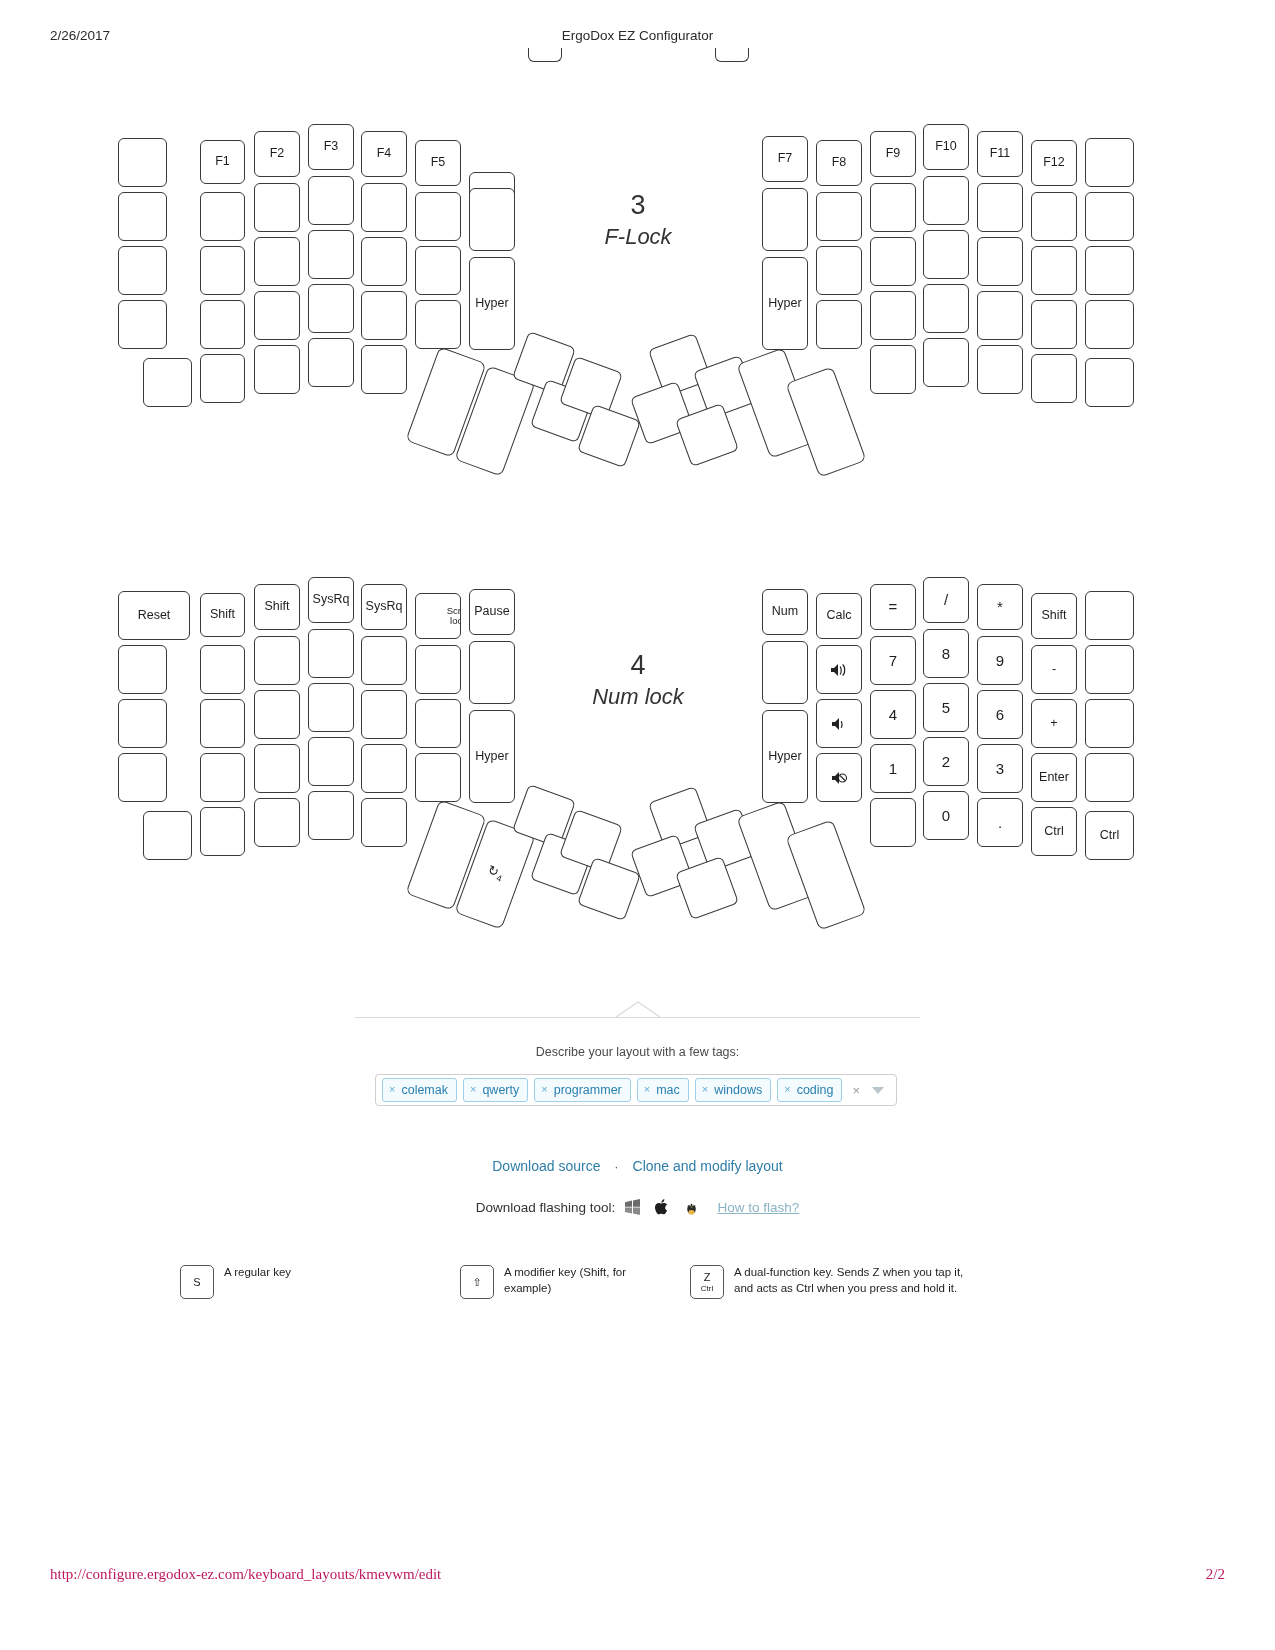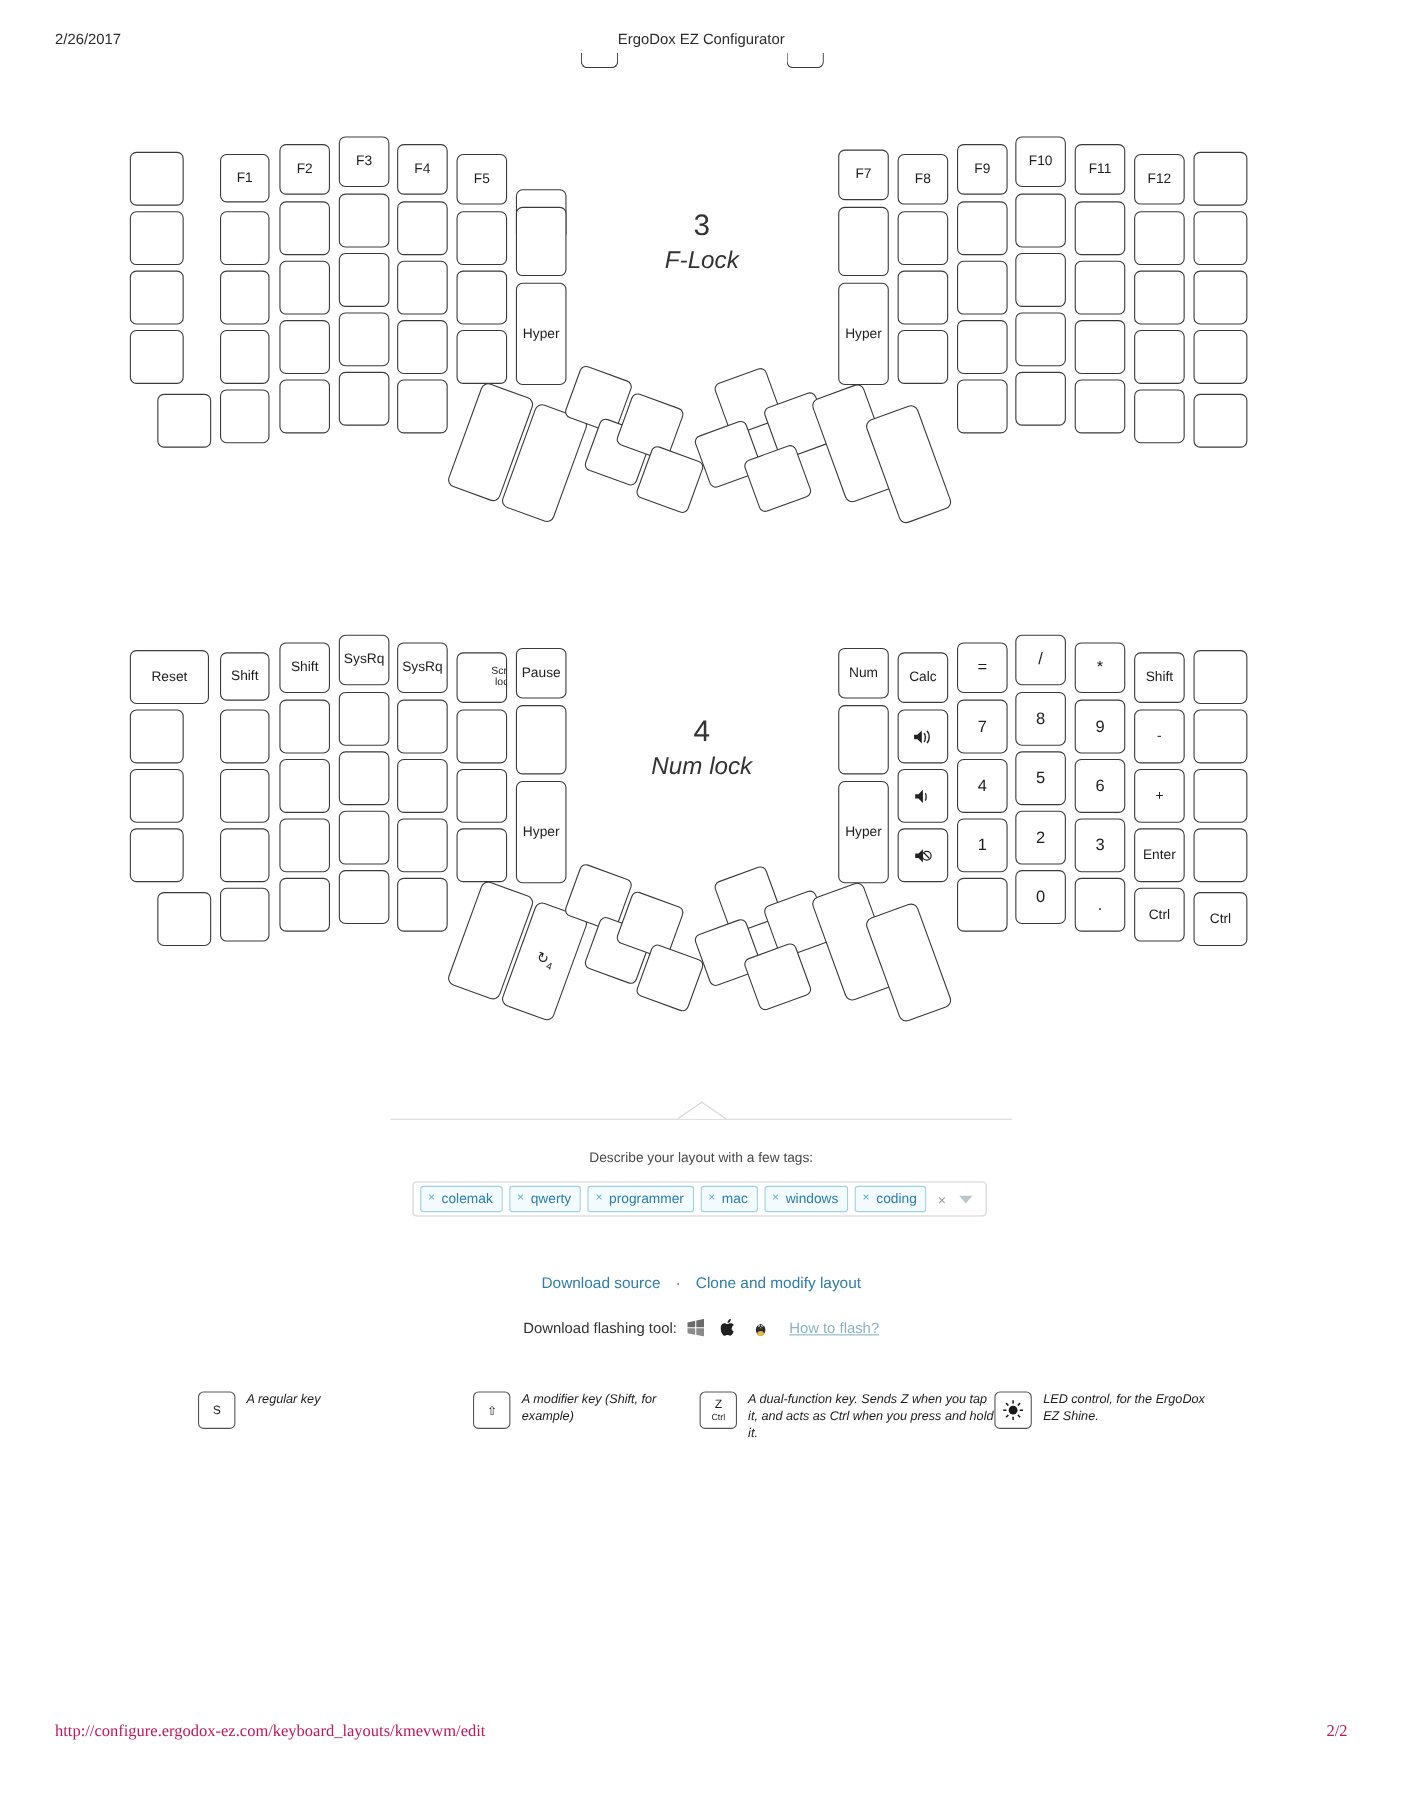--- a/index.html
+++ b/index.html
@@ -192,21 +192,20 @@
     color: #222;
     flex: none;
     background: #fff;
   }
   .legend-key .sub { font-size: 8px; margin-top: 1px; }
   .legend-text {
     font-size: 11.5px;
     color: #1e1e1e;
     line-height: 1.35;
     max-width: 175px;
-    font-style: italic;
   }
   .legend-item.wide .legend-text { max-width: 250px; }
 
   svg { display: block; }
 </style>
 </head>
 <body>
 
 <div class="print-header">
   <div class="date">2/26/2017</div>
@@ -614,31 +613,18 @@
   </div>
 
   <div class="legend-item wide" style="width:300px;">
     <div class="legend-key">
       <span>Z</span>
       <span class="sub">Ctrl</span>
     </div>
     <div class="legend-text" style="max-width:245px;">A dual-function key. Sends Z when you tap it, and acts as Ctrl when you press and hold it.</div>
   </div>
 
-  <div class="legend-item" style="width:230px;">
-    <div class="legend-key">
-      <span>
-        <svg width="20" height="20" viewBox="0 0 20 20">
-            <circle cx="10" cy="10" r="4" fill="#1a1a1a"></circle>
-            <g stroke="#1a1a1a" stroke-width="1.4">
-              <path d="M10 1v3M10 16v3M1 10h3M16 10h3M3.6 3.6l2.1 2.1M14.3 14.3l2.1 2.1M16.4 3.6l-2.1 2.1M5.7 14.3l-2.1 2.1"></path>
-            </g>
-          </svg>
-      </span>
-    </div>
-    <div class="legend-text" style="max-width:160px;">LED control, for the ErgoDox EZ Shine.</div>
-  </div>
 </div>
 
 <div class="print-footer">
   <div class="url">http://configure.ergodox-ez.com/keyboard_layouts/kmevwm/edit</div>
   <div class="pages">2/2</div>
 </div>
 
 </body></html>

